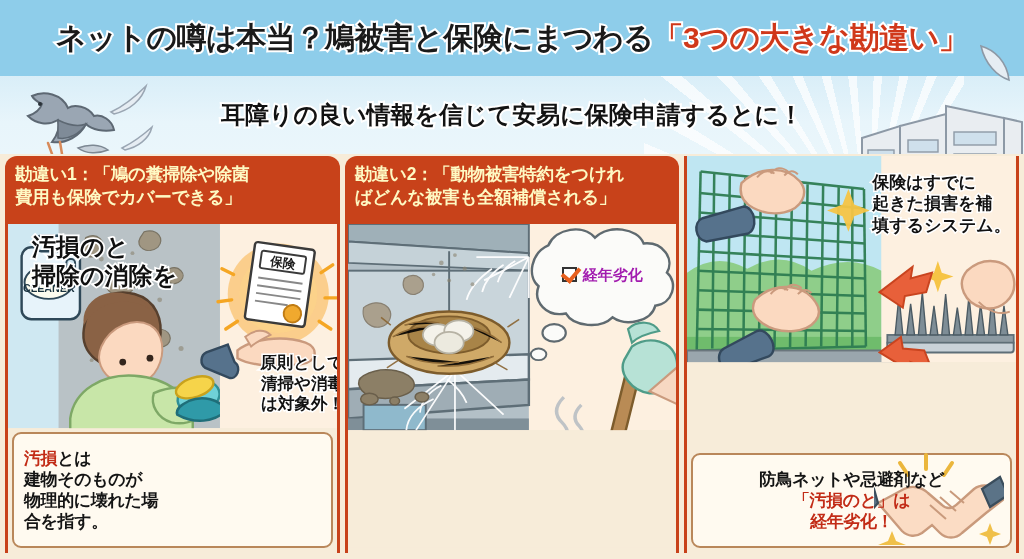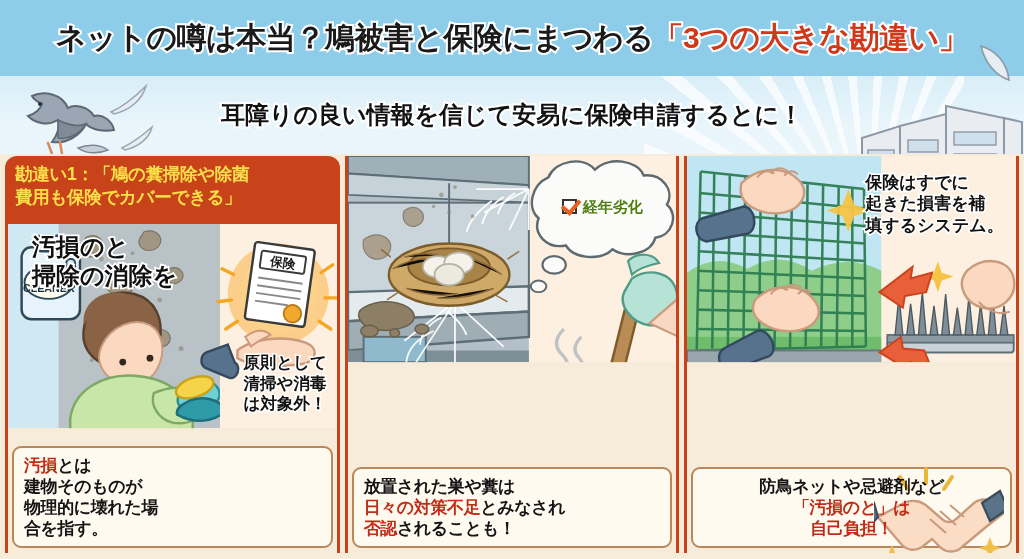--- a/index.html
+++ b/index.html
@@ -62,66 +62,66 @@
     display: flex; gap: 5px; padding: 0 5px 6px 5px;
   }
   .panel {
     flex: 1 1 0; position: relative;
     display: flex; flex-direction: column;
   }
   .panel-head {
     background: #c8421a;
     border-radius: 12px 12px 0 0;
     padding: 7px 8px 8px 10px;
-    color: #fde047; font-weight: bold; font-size: 17.5px; line-height: 1.30;
+    color: #fef9c3; font-weight: bold; font-size: 17.5px; line-height: 1.30;
     letter-spacing: -0.3px;
     height: 68px;
     white-space: pre-line;
   }
   .panel-body {
     flex: 1; position: relative; overflow: hidden;
     background: #f7ecd9;
     border-left: 3px solid #c8421a; border-right: 3px solid #c8421a;
   }
   .panel-art { position: absolute; inset: 0; }
 
   .caption-box {
     position: absolute; left: 4px; right: 4px; bottom: 5px;
     background: #fffaf0;
     border: 2px solid #b9875a;
     border-radius: 9px;
-    padding: 7px 10px;
+    padding: 14px 10px;
     z-index: 6;
   }
   .caption-text {
     font-size: 17px; font-weight: bold; line-height: 1.24; color: #141414;
     white-space: pre-line; letter-spacing: -0.4px;
   }
   .caption-text .r { color: #c22b16; }
 
   .float-text {
     position: absolute; z-index: 7;
     font-weight: bold; color: #101010;
     -webkit-text-stroke: 3.5px #ffffff; paint-order: stroke fill;
     white-space: pre-line; line-height: 1.22;
   }
   .bubble-list {
     position: absolute; z-index: 8; font-weight: bold; font-size: 15px;
-    color: #4d7c0f; line-height: 1.5;
+    color: #a21caf; line-height: 1.5;
   }
   .chk { display: inline-block; width: 15px; height: 15px; border: 2px solid #333;
          margin-right: 6px; position: relative; vertical-align: -2px; background:#fff; }
   .chk::after {
     content: ""; position: absolute; left: 1px; top: -5px; width: 8px; height: 14px;
     border: solid #e8601f; border-width: 0 4px 4px 0; transform: rotate(40deg);
   }
   .label-side {
     position: absolute; z-index: 8; font-weight: bold; font-size: 16.5px;
     color: #121212; line-height: 1.25; text-align: center; white-space: pre-line;
-    -webkit-text-stroke: 3px #ffffff; paint-order: stroke fill;
+    -webkit-text-stroke: 3px #ffffff; paint-order: stroke fill; padding-left: 7px;
   }
   svg { display: block; }
 </style>
 </head>
 <body>
 
 <div id="stage">
 
   <div class="titlebar">
     <div class="title-text">
@@ -281,34 +281,36 @@
           <g stroke="#e8b43b" stroke-width="5" stroke-linecap="round">
             <path d="M214 246 l-16 -8"></path>
               <path d="M210 268 l-18 0"></path>
               <path d="M214 290 l-16 8"></path>
           </g>
         </svg>
 
         <div class="float-text" style="left:18px; top:8px; font-size:24px;margin-left:6px;">汚損のと
 掃除の消除を</div>
 
-        <div class="label-side" style="left:218px; width:118px; top:128px;">原則として
+        <div class="label-side" style="left:218px; width:118px; top:128px;text-align:right;">原則として
 清掃や消毒
 は対象外！</div>
 
         <div class="caption-box">
           <div class="caption-text"><span class="r">汚損</span><span>とは
 建物そのものが
 物理的に壊れた場
 合を指す。</span></div>
         </div>
       </div>
     </div>
 
     <div class="panel">
+      <div class="panel-head">勘違い2：「動物被害特約をつけれ
+ばどんな被害も全額補償される」</div>
       <div class="panel-body">
         <svg class="panel-art" viewBox="0 0 338 333" preserveAspectRatio="none">
           <rect x="0" y="0" width="338" height="212" fill="#fdf0e0"></rect>
 
           <polygon points="0,0 186,0 186,212 0,212" fill="#b3c0c7"></polygon>
           <polygon points="0,0 186,0 186,30 0,18" fill="#9fb0b8" stroke="#5e6e77" stroke-width="2"></polygon>
           <polygon points="0,18 186,30 186,48 0,40" fill="#c5d2d8" stroke="#5e6e77" stroke-width="2"></polygon>
           <rect x="0" y="48" width="186" height="92" fill="#c9d5db" stroke="#5e6e77" stroke-width="2"></rect>
           <polygon points="0,140 186,134 186,160 0,170" fill="#e4ebef" stroke="#5e6e77" stroke-width="2.5"></polygon>
           <polygon points="0,170 186,160 186,186 0,200" fill="#9fadb5" stroke="#5e6e77" stroke-width="2.5"></polygon>
@@ -380,23 +382,20 @@
             <path d="M310 172 l30 14 l0 -40 Z" fill="#f7d8c2" stroke="#ca9a7d" stroke-width="2.2"></path>
           </g>
 
           <rect x="0" y="212" width="338" height="121" fill="#f7ecd9"></rect>
         </svg>
 
         <div class="bubble-list" style="left:214px; top:40px;">
           <div><span class="chk"></span><span>経年劣化</span></div>
         </div>
 
-        <div class="caption-box">
-          <div class="caption-text"><span>放置された巣や糞は</span><br><span class="r">日々の対策不足</span><span>とみなされ</span><br><span class="r">否認</span><span>されることも！</span></div>
-        </div>
       </div>
     </div>
 
     <div class="panel">
       <div class="panel-body">
         <svg class="panel-art" viewBox="0 0 338 333" preserveAspectRatio="none">
 
           <rect x="0" y="0" width="200" height="212" fill="#bfe6f2"></rect>
           <path d="M0 120 q30 -22 62 -4 q34 -20 66 2 q38 -18 72 0 l0 94 l-200 0 Z" fill="#8fce8a"></path>
           <rect x="0" y="186" width="200" height="26" fill="#6fbc6c"></rect>
@@ -472,19 +471,19 @@
             <path d="M4 50 l-4 -14 l-14 8 l4 22 Z" fill="#5b7387" stroke="#3a4d5c" stroke-width="2.2"></path>
             <path d="M108 36 l18 -12 l8 18 l-18 12 Z" fill="#5b7387" stroke="#3a4d5c" stroke-width="2.2"></path>
             <g stroke="#ebb63c" stroke-width="4" stroke-linecap="round">
               <path d="M52 16 l0 -14"></path>
                 <path d="M34 22 l-8 -12"></path>
                 <path d="M70 22 l8 -12"></path>
             </g>
             <path d="M18 78 l4 10 l10 4 l-10 4 l-4 10 l-4 -10 l-10 -4 l10 -4 Z" fill="#f0c04a"></path>
             <path d="M116 70 l3 8 l8 3 l-8 3 l-3 8 l-3 -8 l-8 -3 l8 -3 Z" fill="#f0c04a"></path>
           </svg>
-          <div class="caption-text" style="position:relative; z-index:2;text-align:center;"><span>防鳥ネットや忌避剤など</span><br><span class="r">「汚損のと」は</span><br><span class="r">自己負担！</span></div>
+          <div class="caption-text" style="position:relative; z-index:2;text-align:center;"><span>防鳥ネットや忌避剤など</span><br><span class="r">「汚損のと」は</span><br><span class="r">経年劣化！</span></div>
         </div>
       </div>
     </div>
 
   </div>
 </div>
 
 </body></html>

